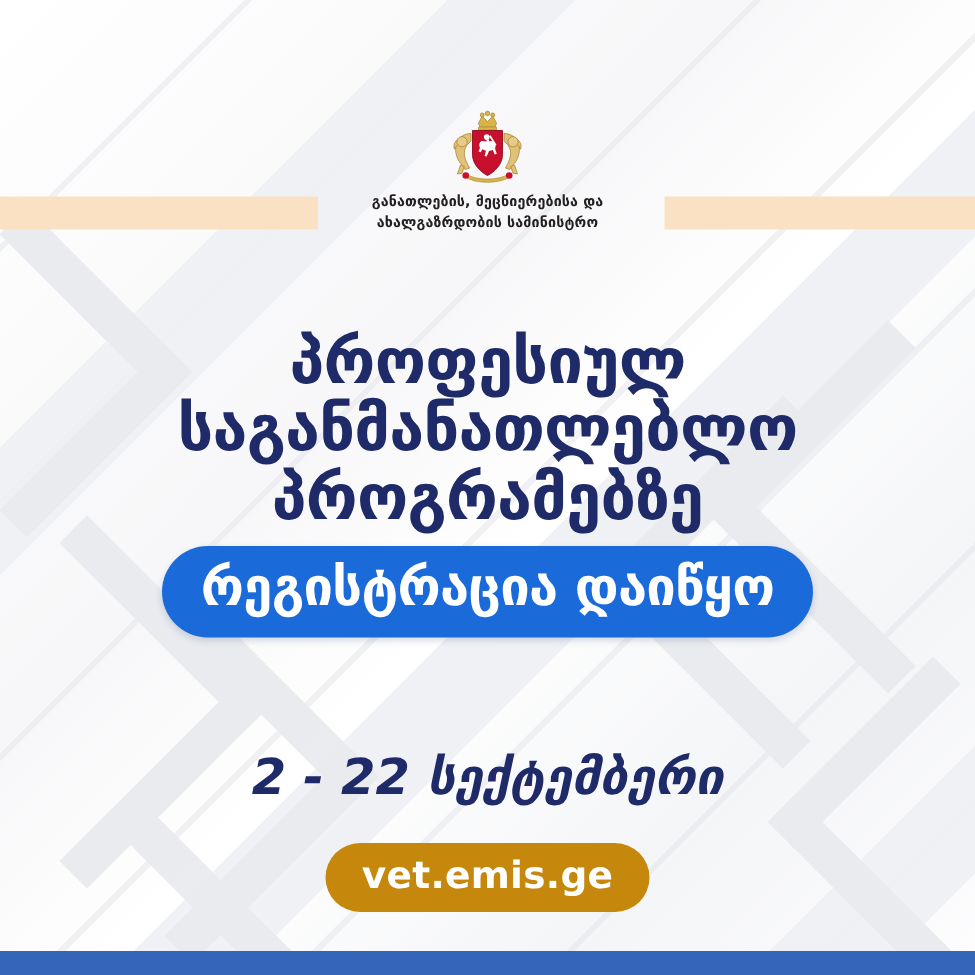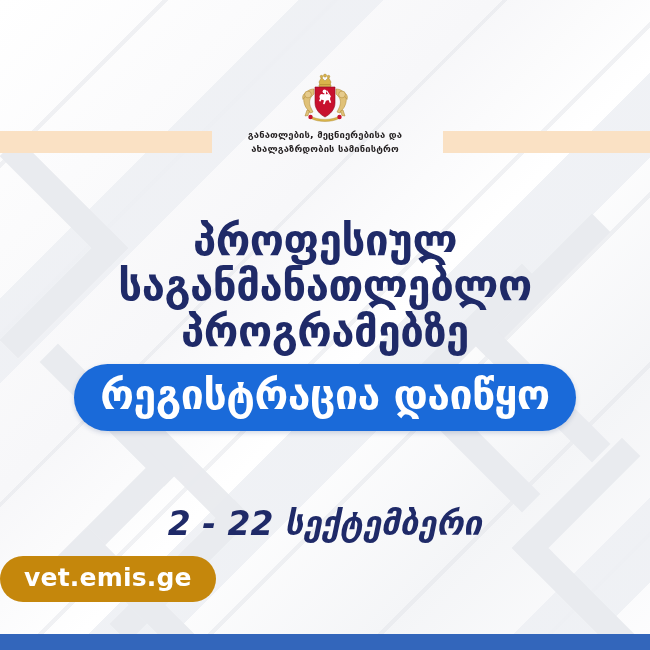--- a/index.html
+++ b/index.html
@@ -134,39 +134,40 @@
   .pill-wrap {
     margin-top: 10px;
     display: flex;
     justify-content: center;
   }
   .pill-blue {
     display: inline-block;
     background: #1a6ad9;
     color: #ffffff;
     font-weight: bold;
-    font-size: 41px;
+    font-size: 35px;
     line-height: 1;
     padding: 11px 26px 15px 26px;
     border-radius: 40px;
     letter-spacing: -0.5px;
     box-shadow: 0 2px 5px rgba(20,50,110,.18);
   }
   .date-line {
     margin-top: 76px;
     color: #1f2a68;
     font-weight: bold;
     font-size: 33px;
     letter-spacing: 0px;
     line-height: 1;
     font-style: italic;
   }
   .url-wrap {
-    margin-top: 16px;
+    margin-top: 28px;
     display: flex;
+    justify-content: center;
   }
   .pill-gold {
     display: inline-block;
     background: #c5870c;
     color: #ffffff;
     font-weight: bold;
     font-size: 25px;
     line-height: 1;
     padding: 9px 24px 12px 24px;
     border-radius: 26px;

